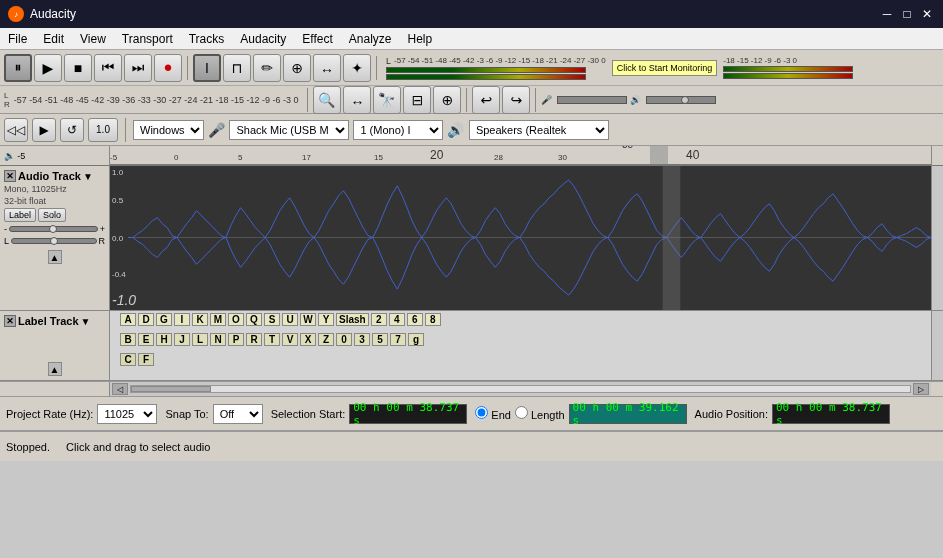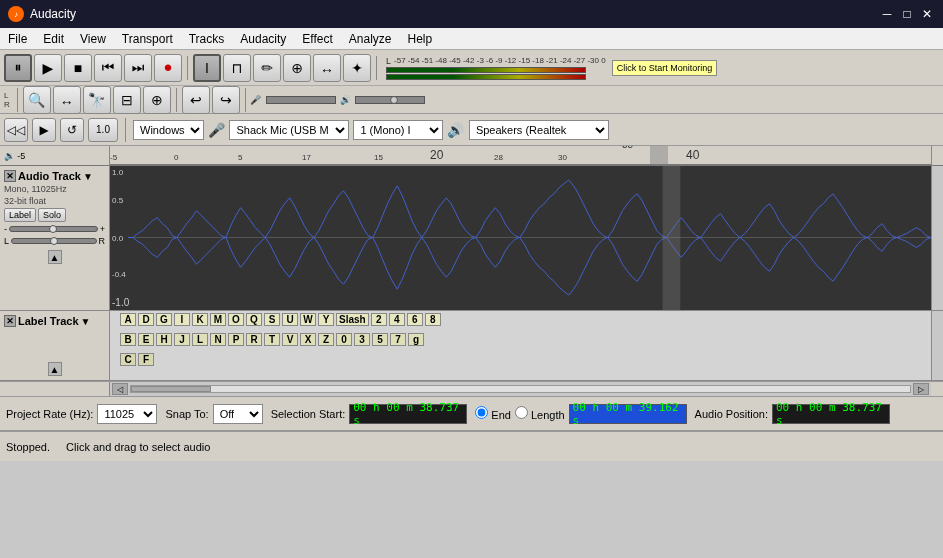--- a/index.html
+++ b/index.html
@@ -96,28 +96,34 @@
 
   <div style="display:flex;flex-direction:column;gap:1px;margin-left:4px;">
     <div style="font-size:8px;color:#333;display:flex;gap:1px;align-items:center;">
       <span style="font-size:9px;margin-right:2px;">L</span>
       <span style="font-size:8px;color:#333;">-57 -54 -51 -48 -45 -42 -3 -6 -9 -12 -15 -18 -21 -24 -27 -30 0</span>
     </div>
     <div style="height:6px;width:200px;background:linear-gradient(to right,#005500,#005500,#aaaa00,#aa0000);border:1px solid #555;"></div>
     <div style="height:6px;width:200px;background:linear-gradient(to right,#005500,#005500,#aaaa00,#aa0000);border:1px solid #555;"></div>
   </div>
   <div class="monitoring-btn" style="margin-left:4px;font-size:9px;background:#ffff99;border:1px solid #888;padding:2px 4px;cursor:pointer;">Click to Start Monitoring</div>
+  <div style="display:flex;flex-direction:column;gap:1px;margin-left:4px;">
+    <div style="font-size:8px;color:#333;">-18 -15 -12 -9 -6 -3 0</div>
+    <div style="height:6px;width:130px;background:linear-gradient(to right,#005500,#aaaa00,#aa0000);border:1px solid #555;"></div>
+    <div style="height:6px;width:130px;background:linear-gradient(to right,#005500,#aaaa00,#aa0000);border:1px solid #555;"></div>
+  </div>
 </div>
 
 <div class="toolbar2">
 
   <div style="display:flex;flex-direction:column;font-size:8px;color:#333;margin-right:2px;">
     <span>L</span>
       <span>R</span>
   </div>
+  <div style="font-size:9px;color:#333;margin-right:4px;">-57 -54 -51 -48 -45 -42 -39 -36 -33 -30 -27 -24 -21 -18 -15 -12 -9 -6 -3 0</div>
   <div class="tb-sep"></div>
   <div class="tb-btn" title="Zoom In">🔍</div>
   <div class="tb-btn" title="Zoom Normal">↔</div>
   <div class="tb-btn" title="Fit Project">🔭</div>
   <div class="tb-btn">⊟</div>
   <div class="tb-btn">⊕</div>
   <div class="tb-sep"></div>
   <div class="tb-btn" title="Undo">↩</div>
   <div class="tb-btn" title="Redo">↪</div>
   <div class="tb-sep"></div>
@@ -207,21 +213,21 @@
       <div class="track-collapse-btn">▲</div>
     </div>
   </div>
 
   <div style="flex:1;background:#333;position:relative;overflow:hidden;">
 
     <div style="position:absolute;left:2px;top:2px;font-size:8px;color:#ccc;">1.0</div>
     <div style="position:absolute;left:2px;top:30px;font-size:8px;color:#ccc;">0.5</div>
     <div style="position:absolute;left:2px;top:68px;font-size:8px;color:#ccc;">0.0</div>
     <div style="position:absolute;left:2px;top:104px;font-size:8px;color:#ccc;">-0.4</div>
-    <div style="position:absolute;left:2px;bottom:2px;font-size:10px;color:#ccc;">-1.0</div>
+    <div style="position:absolute;left:2px;bottom:2px;font-size:14px;color:#ccc;font-style:italic;">-1.0</div>
 
     <svg style="position:absolute;left:18px;top:0;right:12px;bottom:0;width:calc(100% - 30px);height:100%;" preserveAspectRatio="none" viewBox="0 0 820 145">
 
       <line x1="0" y1="72" x2="820" y2="72" stroke="#555" stroke-width="1"></line>
 
       <polyline fill="none" stroke="#4466dd" stroke-width="1" opacity="0.9" points="
         0,72 5,72 10,68 15,65 20,60 25,55 30,52 35,58 40,62 45,70 50,72 55,65 60,58 65,52 70,45 75,50 80,55 85,60 90,65 95,70 
         100,72 105,60 110,50 115,42 120,48 125,55 130,62 135,67 140,72 145,65 150,55 155,45 160,38 165,32 170,40 175,50 180,60 185,68 190,72
         195,65 200,55 205,45 210,38 215,30 220,25 225,32 230,42 235,52 240,62 245,70 250,72 255,62 260,50 265,38 270,28 275,20 280,30 285,42 290,55 295,65 
         300,72 305,65 310,55 315,45 320,38 325,32 330,38 335,48 340,58 345,65 350,70 355,72 360,65 365,55 370,48 375,42 380,48 385,58 390,65 395,70
@@ -379,21 +385,21 @@
   </div>
   <div class="status-section">
     <label style="font-size:11px;cursor:pointer;">
       <input type="radio" name="sel_type" checked="" style="">
       <span>End</span>
     </label>
     <label style="font-size:11px;cursor:pointer;">
       <input type="radio" name="sel_type" style="">
       <span>Length</span>
     </label>
-    <div style="background:#1d4ed8;color:#00ff00;font-family:monospace;font-size:11px;border:1px solid #555;padding:1px 3px;width:118px;height:20px;display:flex;align-items:center;">00 h 00 m 39.162 s</div>
+    <div style="background:#0f766e;color:#00ff00;font-family:monospace;font-size:11px;border:1px solid #555;padding:1px 3px;width:118px;height:20px;display:flex;align-items:center;">00 h 00 m 39.162 s</div>
   </div>
   <div class="status-section">
     <span>Audio Position:</span>
     <div style="background:#1a1a1a;color:#00ff00;font-family:monospace;font-size:11px;border:1px solid #555;padding:1px 3px;width:118px;height:20px;display:flex;align-items:center;">00 h 00 m 38.737 s</div>
   </div>
 </div>
 
 <div id="statusbar">
   <span>Stopped.</span>
   <span>Click and drag to select audio</span>

